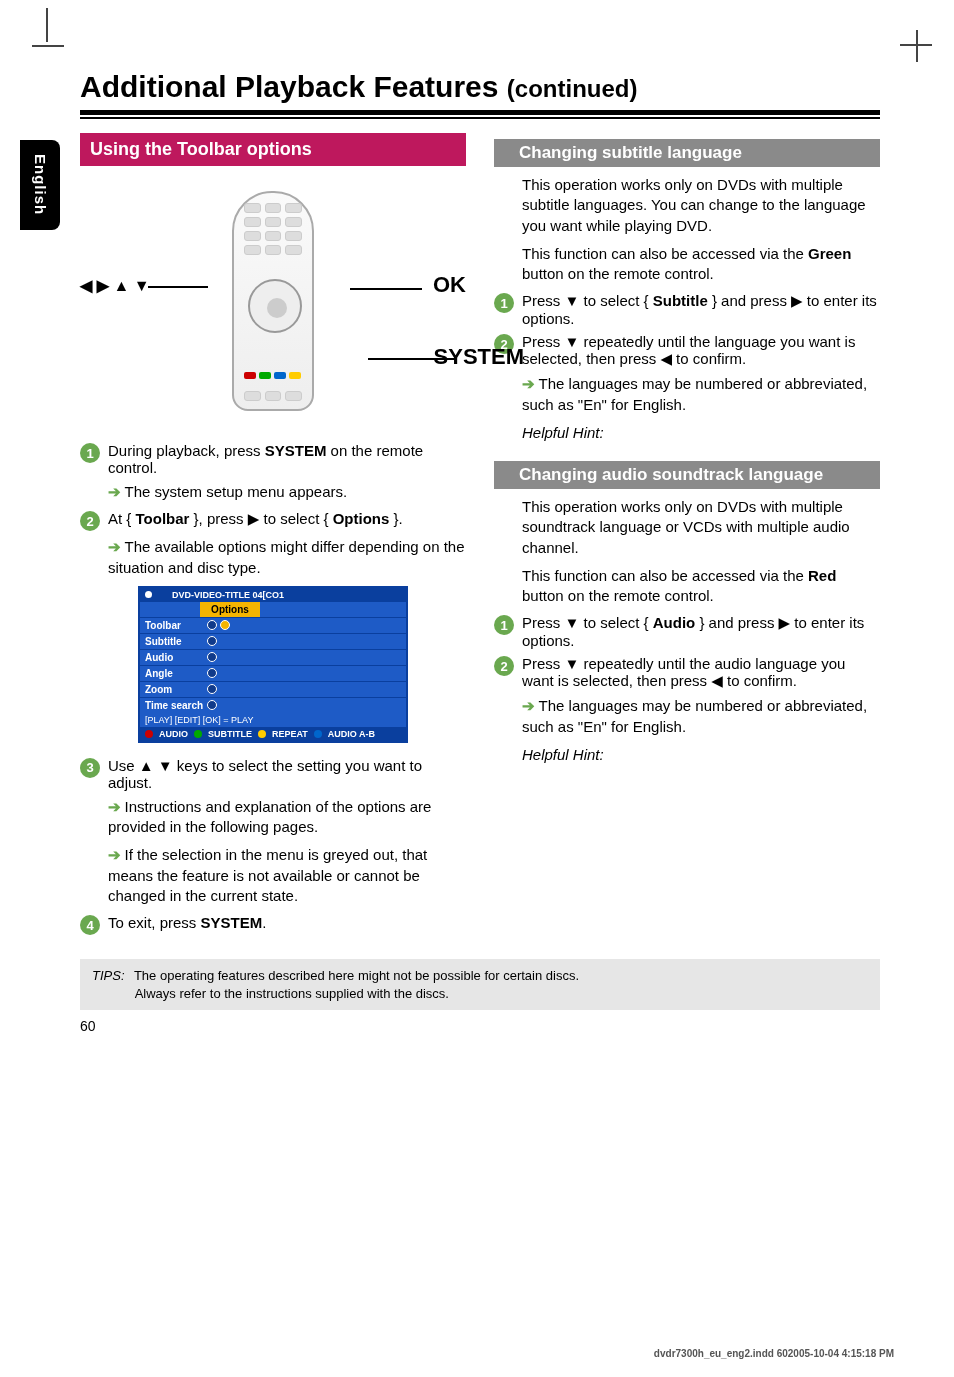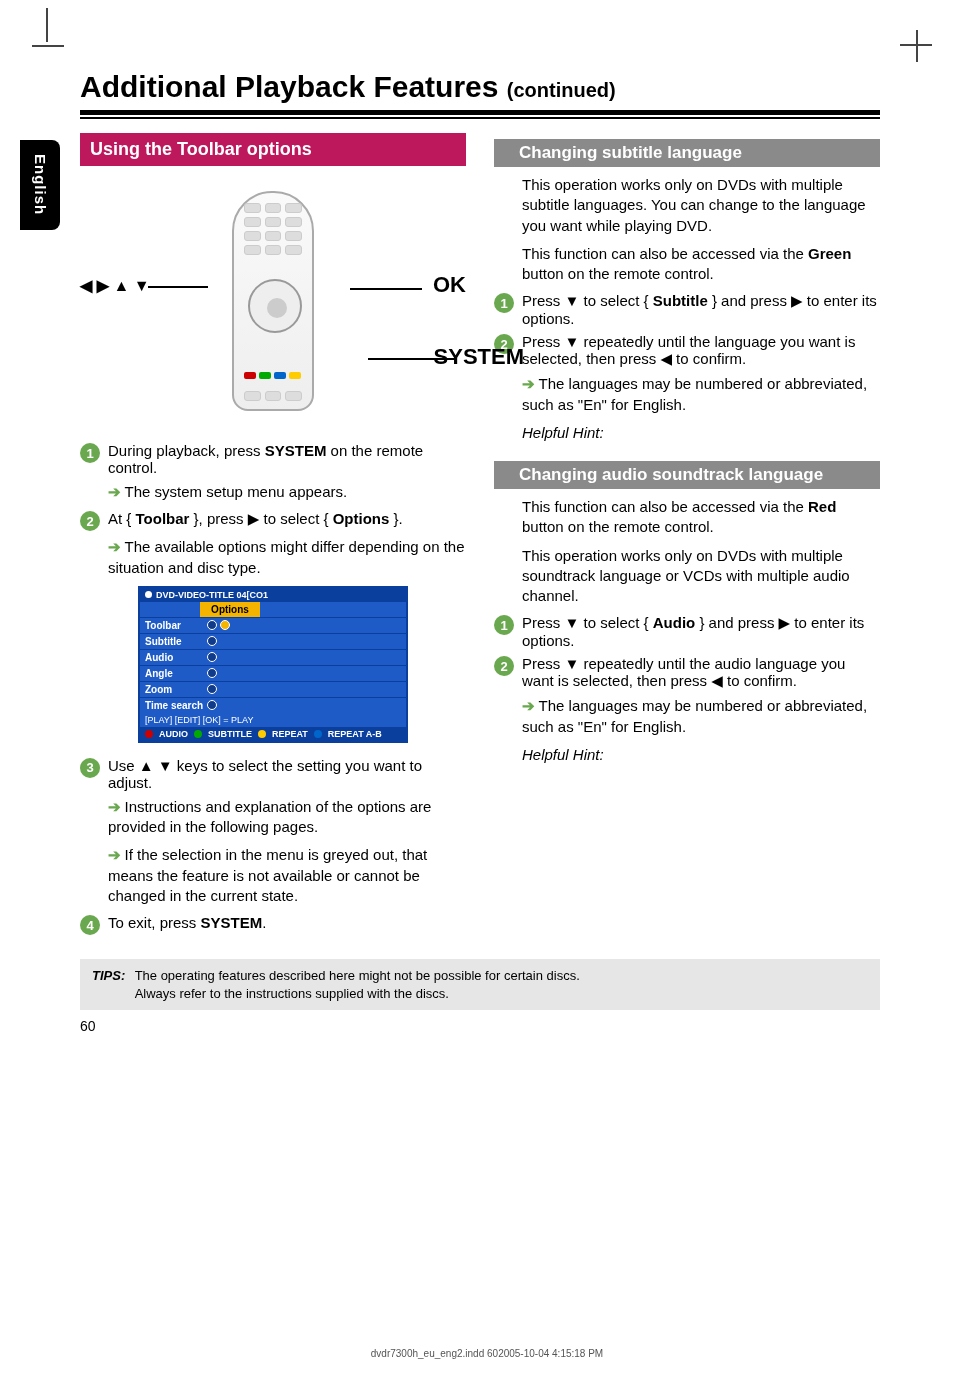--- a/index.html
+++ b/index.html
@@ -39,21 +39,21 @@
     justify-content: center;
     font-size: 15px;
     letter-spacing: 1px;
   }
   h1.main-title {
     font-size: 30px;
     font-weight: bold;
     margin-bottom: 6px;
   }
   h1.main-title .cont {
-    font-size: 20px;
+    font-size: 24px;
     font-weight: bold;
   }
   .rule-thick { height: 5px; background: #000; margin-bottom: 2px; }
   .rule-thin { height: 2px; background: #000; margin-bottom: 14px; }
   .columns { display: flex; gap: 28px; }
   .col { flex: 1; min-width: 0; }
   .section-head {
     background: #be185d;
     color: #fff;
     font-size: 18px;
@@ -127,50 +127,51 @@
 
   
   .osd {
     width: 270px;
     margin: 6px auto 14px auto;
     border: 2px solid #0a3f9e;
     background: #1e5bc6;
     font-size: 10px;
     color: #fff;
   }
-  .osd-title { background: #0a3f9e; padding: 2px 5px; font-weight: bold; font-size: 9px; display:flex; align-items:center; gap:4px;}
+  .osd-title { background: #0a3f9e; padding: 2px 5px; font-weight: bold; font-size: 9px; display:flex; align-items:center; gap:20px;}
   .osd-disc { width:7px; height:7px; border-radius:50%; background:#fff; display:inline-block; }
   .osd-tabs { background: #f4b400; color: #000; font-weight: bold; padding: 2px 6px; margin-left: 60px; width: 60px; text-align: center; }
   .osd-row { display: flex; align-items: center; border-top: 1px solid #0a3f9e; padding: 2px 5px; }
   .osd-row .lbl { width: 62px; font-weight: bold; }
   .radio-dot { width: 10px; height: 10px; border-radius: 50%; background: #103a8a; border: 1px solid #fff; display: inline-block; }
   .radio-yellow { width: 10px; height: 10px; border-radius: 50%; background: #f4b400; border: 1px solid #fff; display: inline-block; }
   .osd-foot1 { padding: 2px 5px; font-size: 9px; color:#fff; }
   .osd-foot2 { background: #0a3f9e; padding: 2px 5px; font-size: 9px; display:flex; gap:6px; align-items:center;}
   .sdot { width:8px; height:8px; border-radius:50%; display:inline-block; }
 
   .tips-box {
     margin-top: 18px;
     background: #e6e6e6;
     padding: 8px 12px;
     font-size: 13px;
     line-height: 1.35;
   }
-  .tips-box .lbl { font-style: italic; font-weight: bold; margin-right: 6px; }
+  .tips-box .lbl { font-style: italic; font-weight: normal; margin-right: 6px; }
   .page-num { font-size: 14px; margin-top: 8px; }
 
   .footer-line {
     position: absolute;
     bottom: 18px;
     left: 80px;
     right: 60px;
     font-size: 10px;
     color: #555;
     display: flex;
-    justify-content: center;
+    justify-content: flex-end;
+    font-weight: bold;
   }
   .hint-block p { margin-bottom: 2px; }
 </style>
 </head>
 <body>
 
 <div class="crop-top"></div>
 <div class="crop-top-h"></div>
 <div class="crop-right"></div>
 <div class="crop-right-h"></div>
@@ -285,21 +286,21 @@
           </div>
         <div class="osd-foot1">[PLAY] [EDIT] [OK] = PLAY</div>
         <div class="osd-foot2">
           <span class="sdot" style="background:#c00"></span>
             <span class="bold">AUDIO</span>
           <span class="sdot" style="background:#0a0"></span>
             <span class="bold">SUBTITLE</span>
           <span class="sdot" style="background:#fc0"></span>
             <span class="bold">REPEAT</span>
           <span class="sdot" style="background:#06c"></span>
-            <span class="bold">REPEAT A-B</span>
+            <span class="bold">AUDIO A-B</span>
         </div>
       </div>
 
       <div class="step">
         <span class="circle">3</span>
         <div><span>Use ▲ ▼ keys to select the setting you want to adjust.</span></div>
       </div>
       <p class="indent"><span class="arrow-green">➔</span><span>Instructions and explanation of the options are provided in the following pages.</span></p>
       <p class="indent"><span class="arrow-green">➔</span><span>If the selection in the menu is greyed out, that means the feature is not available or cannot be changed in the current state.</span></p>
 
@@ -331,24 +332,24 @@
         <span class="circle">2</span>
         <div><span>Press ▼ repeatedly until the language you want is selected, then press ◀ to confirm.</span></div>
       </div>
       <p class="indent"><span class="arrow-green">➔</span><span>The languages may be numbered or abbreviated, such as "En" for English.</span></p>
 
       <div class="indent hint-block">
         <p class="italic">Helpful Hint:</p>
       </div>
 
       <div class="sub-head" style="margin-top:18px;">Changing audio soundtrack language</div>
+      <p class="indent">This operation works only on DVDs with multiple soundtrack language or VCDs with multiple audio channel.</p>
       <p class="indent">
         <span>This function can also be accessed via the </span><span class="bold">Red</span><span> button on the remote control.</span>
       </p>
-      <p class="indent">This operation works only on DVDs with multiple soundtrack language or VCDs with multiple audio channel.</p>
 
       <div class="step">
         <span class="circle">1</span>
         <div>
           <span>Press ▼ to select { </span><span class="bold">Audio</span><span> } and press ▶ to enter its options.</span>
         </div>
       </div>
 
       <div class="step">
         <span class="circle">2</span>

